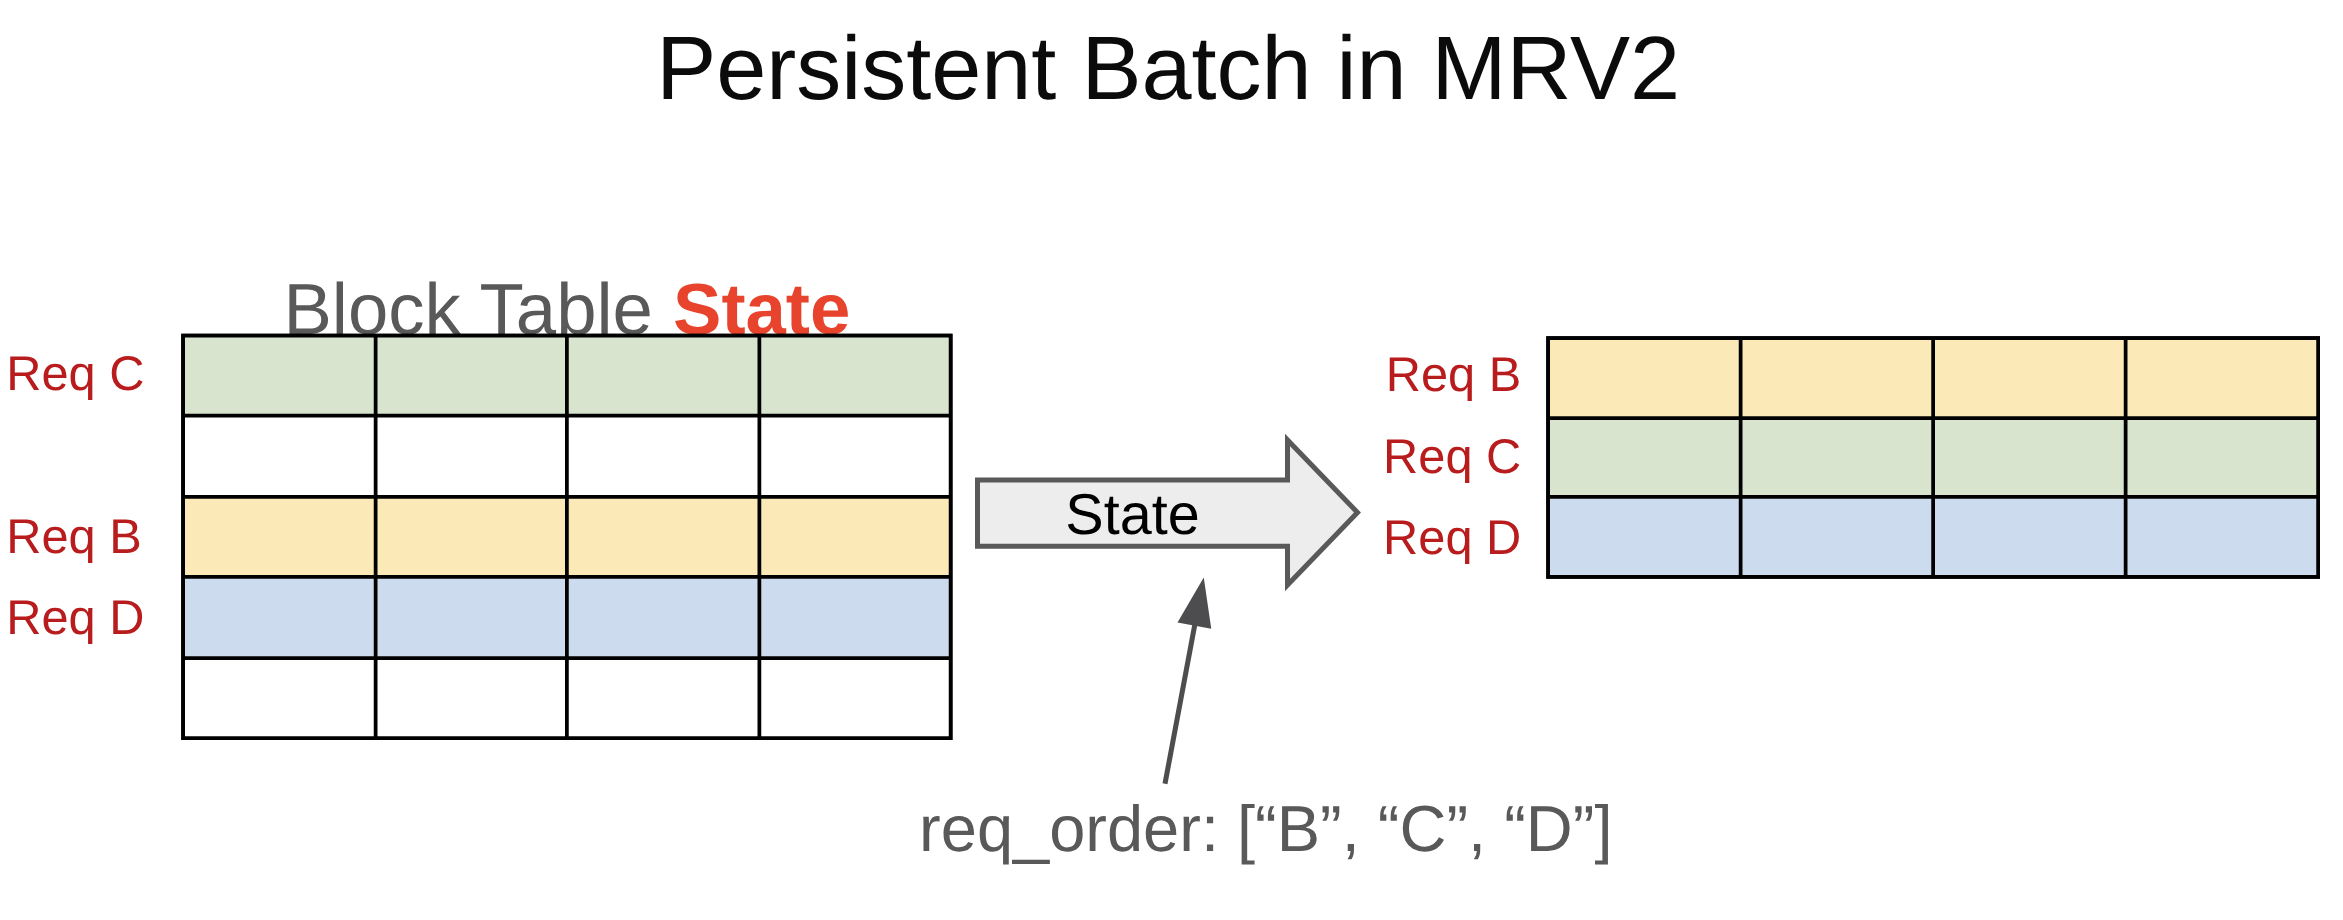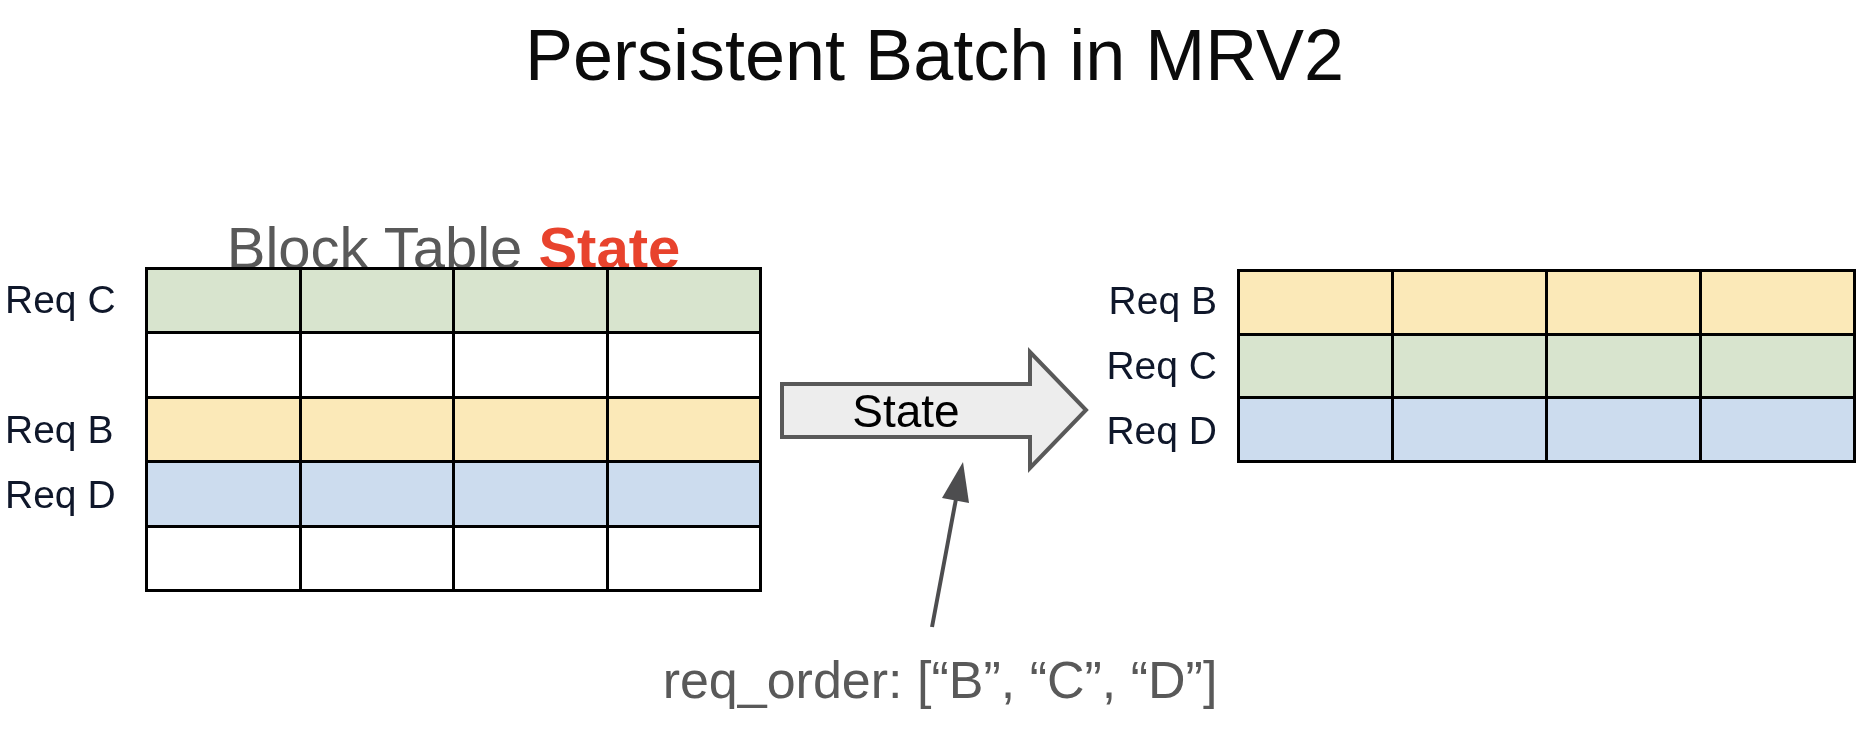--- a/index.html
+++ b/index.html
@@ -54,41 +54,41 @@
     box-sizing: border-box;
   }
   .labels-state { left: 0px;   top: 267px; width: 133px; height: 325px; }
   .labels-input { left: 1040px; top: 269px; width: 185px; height: 194px; }
   .labels-state .row-label { justify-content: flex-start; padding-left: 5px; }
   .labels-input .row-label { justify-content: flex-end;  padding-right: 8px; }
   .row-label {
     display: flex;
     align-items: center;
     font-size: 39px;
-    color: #0f172a;
+    color: #b91c1c;
     white-space: nowrap;
   }
   .arrow-layer {
     position: absolute;
     left: 0; top: 0;
     width: 1874px; height: 736px;
     pointer-events: none;
   }
   .gather-label {
     position: absolute;
     left: 782px; top: 384px; width: 248px; height: 53px;
     display: flex; align-items: center; justify-content: center;
     font-size: 46px;
     color: #000000;
     white-space: nowrap;
   }
   .req-order-text {
     position: absolute;
-    left: 590px; top: 650px; width: 700px;
-    text-align: center;
+    left: 590px; top: 634px; width: 700px;
+    text-align: right;
     font-size: 52px;
     color: var(--gray_text);
     white-space: nowrap;
   }
 </style>
 </head>
 <body>
 
 <div class="canvas">
 

